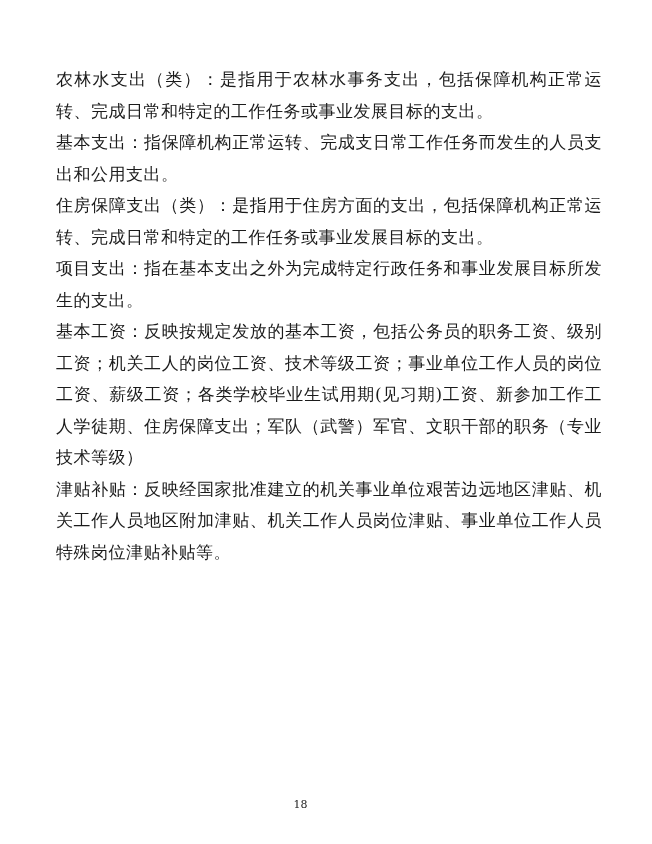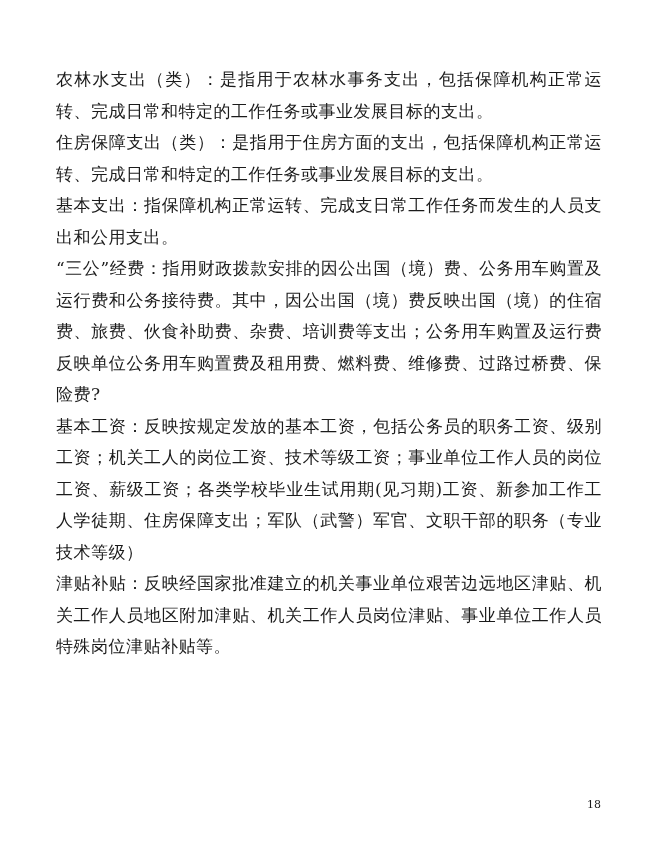--- a/index.html
+++ b/index.html
@@ -30,32 +30,32 @@
     letter-spacing: 0.5px;
     text-align: justify;
     text-justify: inter-character;
     word-break: break-all;
   }
   .page-footer {
     position: absolute;
     bottom: 32px;
     left: 0;
     width: 100%;
-    text-align: right;
+    text-align: center;
     font-size: 11px;
     line-height: 14px;
     color: #1b1b1b;
   }
 </style>
 </head>
 <body>
 
 <div class="page">
   <div class="text-block">
     <p>农林水支出（类）：是指用于农林水事务支出，包括保障机构正常运转、完成日常和特定的工作任务或事业发展目标的支出。</p>
+    <p>基本支出：指保障机构正常运转、完成支日常工作任务而发生的人员支出和公用支出。</p>
     <p>住房保障支出（类）：是指用于住房方面的支出，包括保障机构正常运转、完成日常和特定的工作任务或事业发展目标的支出。</p>
-    <p>基本支出：指保障机构正常运转、完成支日常工作任务而发生的人员支出和公用支出。</p>
-    <p>“三公”经费：指用财政拨款安排的因公出国（境）费、公务用车购置及运行费和公务接待费。其中，因公出国（境）费反映出国（境）的住宿费、旅费、伙食补助费、杂费、培训费等支出；公务用车购置及运行费反映单位公务用车购置费及租用费、燃料费、维修费、过路过桥费、保险费?</p>
+    <p>项目支出：指在基本支出之外为完成特定行政任务和事业发展目标所发生的支出。</p>
     <p>基本工资：反映按规定发放的基本工资，包括公务员的职务工资、级别工资；机关工人的岗位工资、技术等级工资；事业单位工作人员的岗位工资、薪级工资；各类学校毕业生试用期(见习期)工资、新参加工作工人学徒期、住房保障支出；军队（武警）军官、文职干部的职务（专业技术等级）</p>
     <p>津贴补贴：反映经国家批准建立的机关事业单位艰苦边远地区津贴、机关工作人员地区附加津贴、机关工作人员岗位津贴、事业单位工作人员特殊岗位津贴补贴等。</p>
   </div>
   <div class="page-footer">18</div>
 </div>
 
 </body></html>

